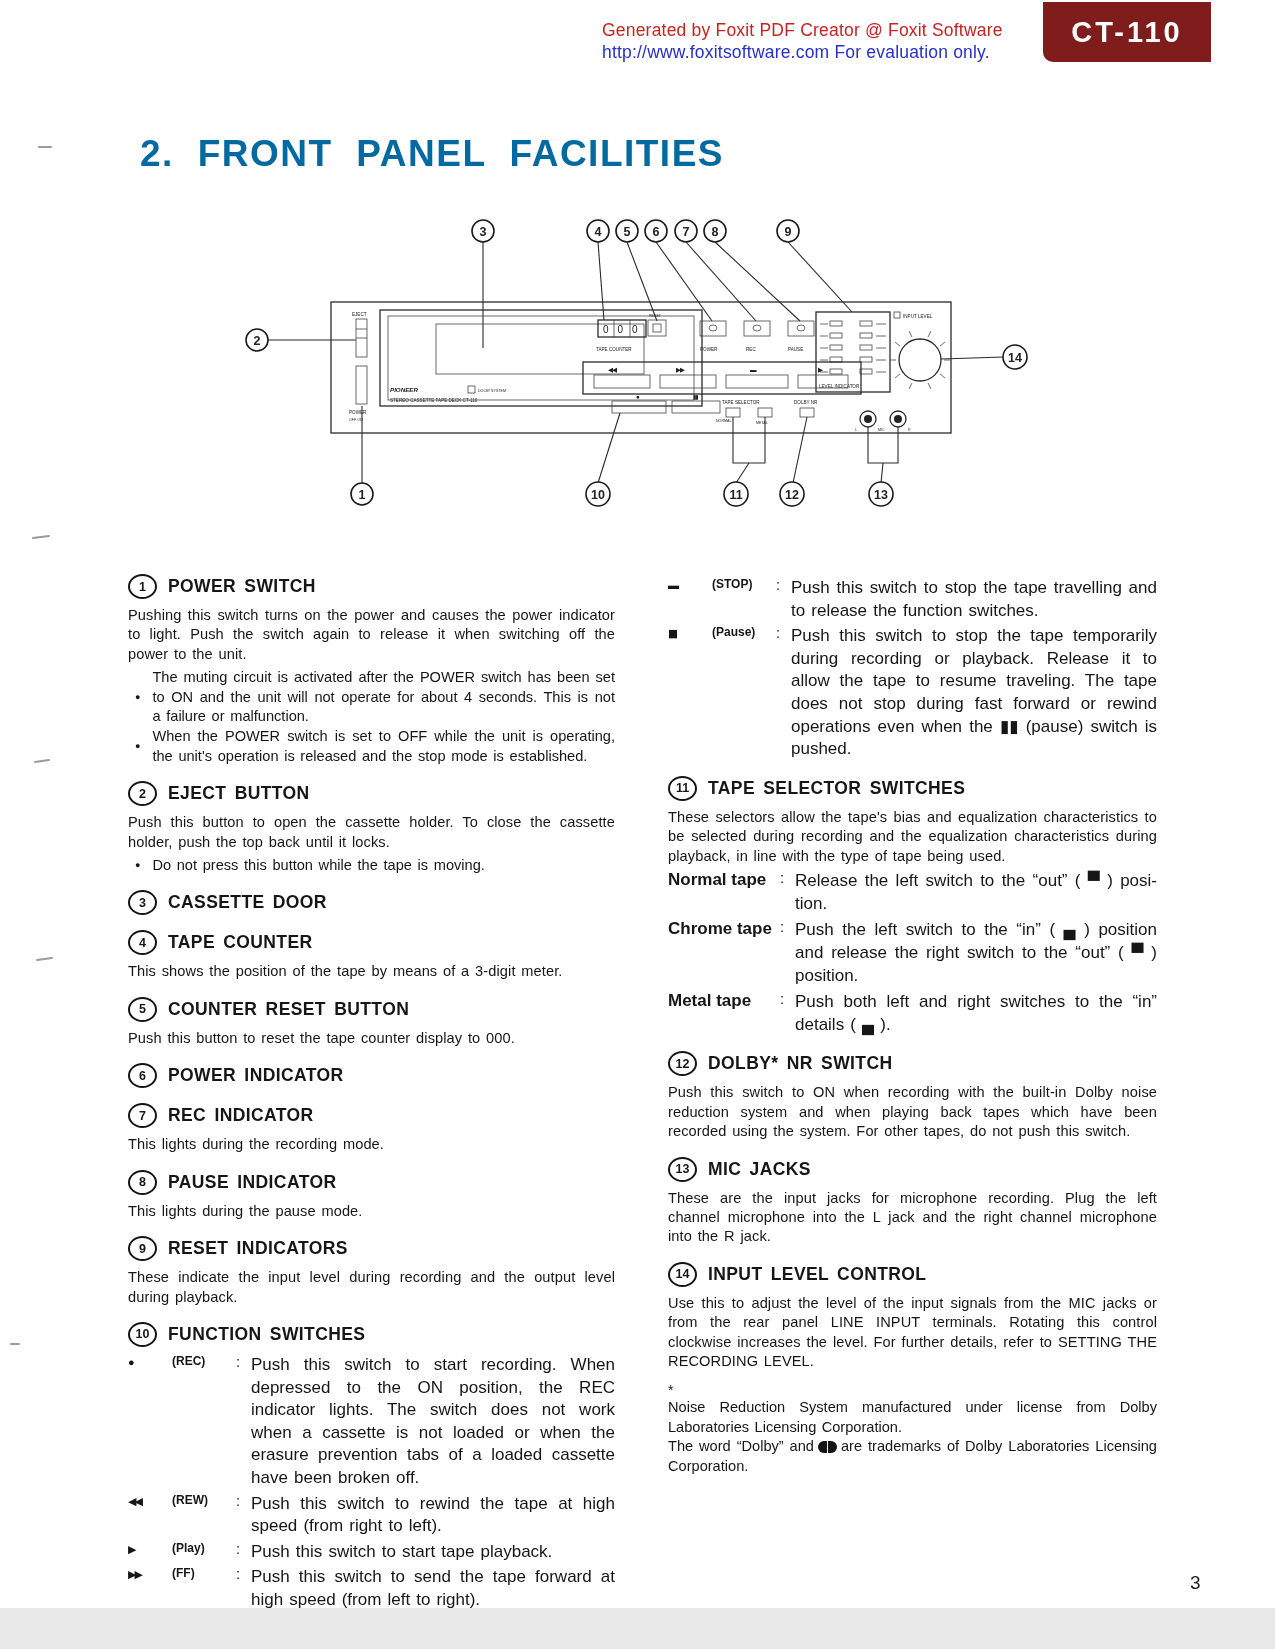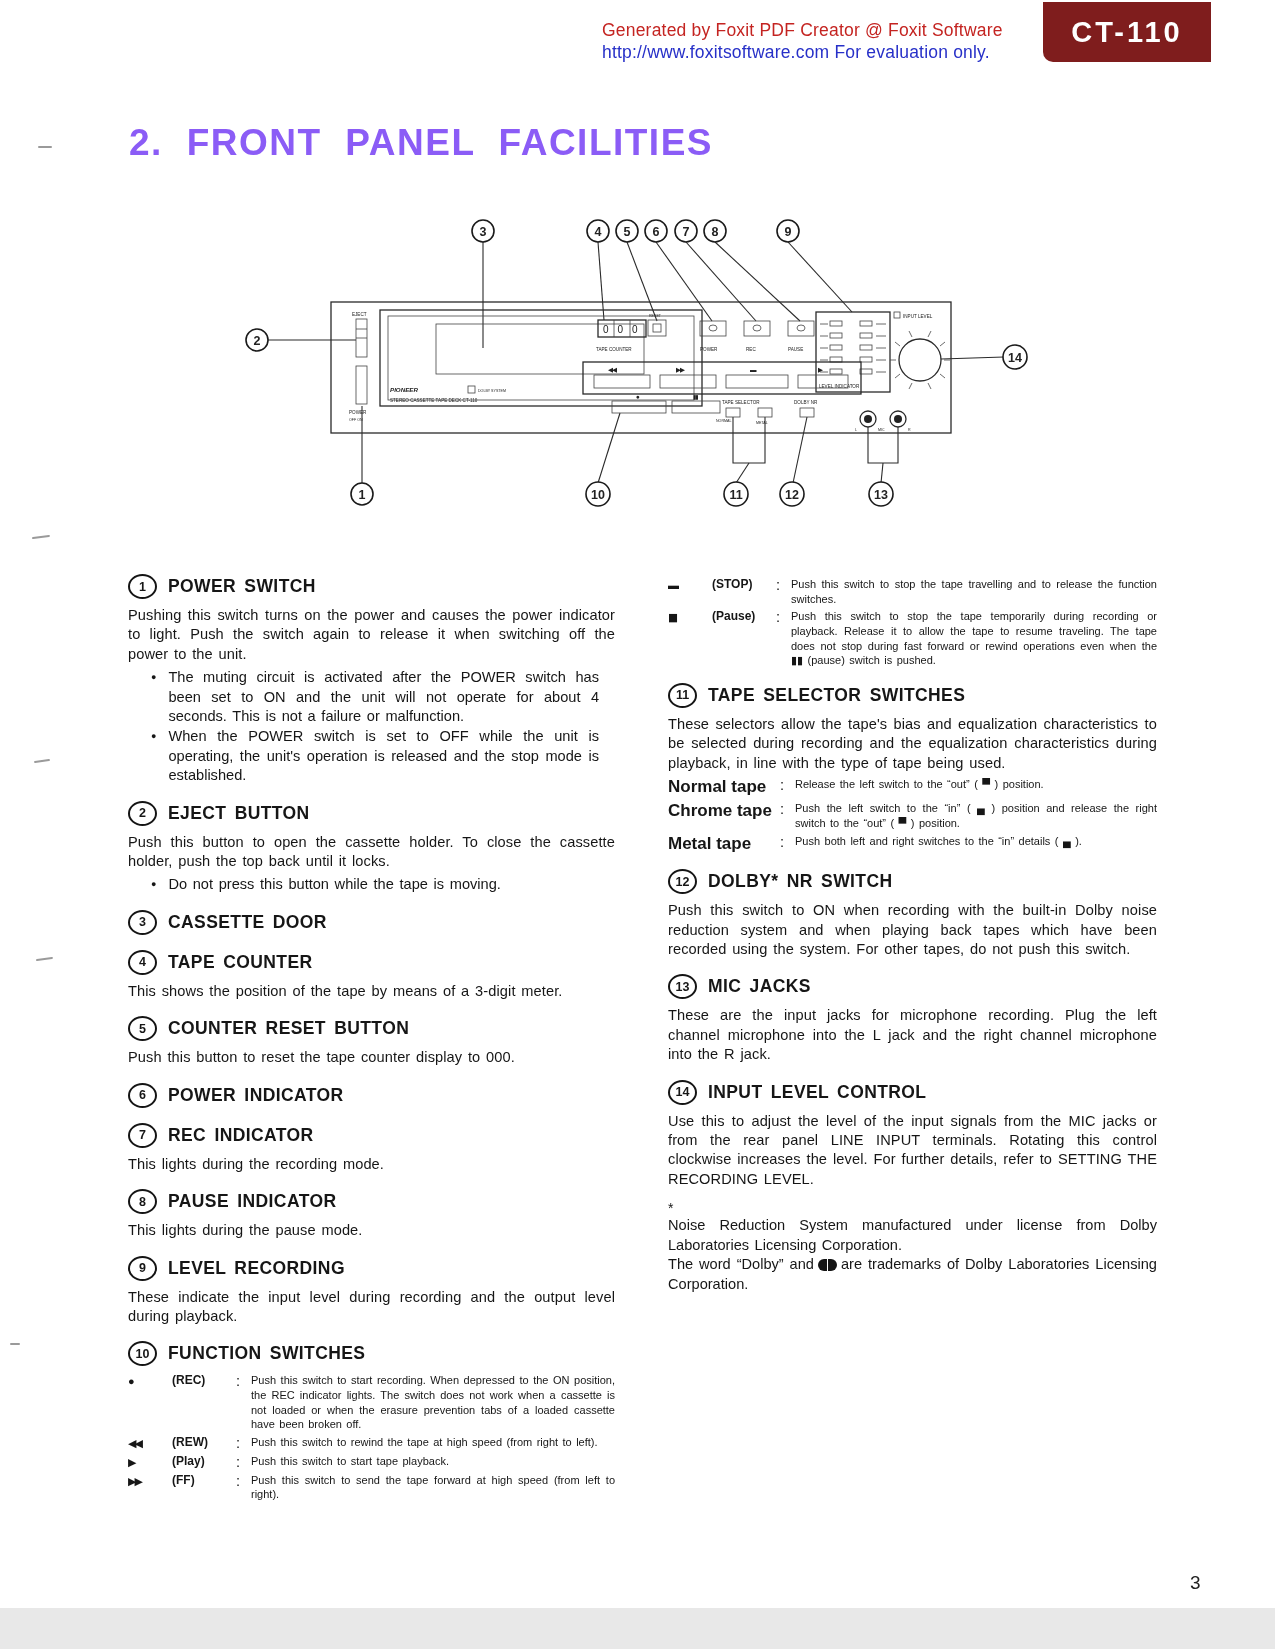--- a/index.html
+++ b/index.html
@@ -10,22 +10,22 @@
   
   .hdr-red{position:absolute;left:602px;top:20px;width:450px;font-size:17.5px;color:#c42421;letter-spacing:.2px;}
   .hdr-blue{position:absolute;left:602px;top:42px;width:450px;font-size:17.5px;color:#2730c8;letter-spacing:.2px;}
   .badge{
     position:absolute;left:1043px;top:2px;width:168px;height:60px;background:#7f1d1d;
     border-radius:0 0 0 10px;display:flex;align-items:center;justify-content:center;
     color:#fff;font-size:29px;font-weight:bold;letter-spacing:3px;
   }
   
   .title{
-    position:absolute;left:129px;top:122px;margin:0;font-size:37px;font-weight:bold;
-    letter-spacing:1.5px;word-spacing:12px;color:#8b5cf6;
+    position:absolute;left:129px;top:122px;margin:11px;font-size:37px;font-weight:bold;
+    letter-spacing:1.5px;word-spacing:12px;color:#0369a1;
   }
   
   .diagram{position:absolute;left:230px;top:195px;}
   .diagram text{font-family:"Liberation Sans",sans-serif;fill:#222;}
   .co{fill:#fff;stroke:#1a1a1a;stroke-width:1.6;}
   .co-num{font-size:12.5px;font-weight:bold;text-anchor:middle;}
   .ld{stroke:#2a2a2a;stroke-width:1.1;fill:none;}
   .pn{fill:none;stroke:#2a2a2a;stroke-width:1.3;}
   .pn2{fill:none;stroke:#444;stroke-width:.8;}
   .tiny{font-size:4.6px;}
@@ -36,28 +36,28 @@
   .col-right{left:668px;width:489px;}
   .sec-head{display:flex;align-items:center;gap:11px;margin:15px 0 7px 0;}
   .sec-head:first-child{margin-top:0;}
   .sec-num{
     flex:0 0 auto;min-width:21px;height:21px;padding:0 2px;border:2px solid #141414;border-radius:50%;
     display:flex;align-items:center;justify-content:center;font-size:12.5px;font-weight:bold;
   }
   .sec-title{font-size:17.5px;font-weight:bold;letter-spacing:.4px;word-spacing:3px;}
   .para{margin:0 0 4px 0;font-size:14.6px;line-height:1.33;text-align:justify;letter-spacing:.1px;word-spacing:1.6px;}
   .bullets{margin:2px 0 4px 0;padding:0;list-style:none;}
-  .bullets li{display:flex;gap:12px;margin:1px 16px;}
+  .bullets li{display:flex;gap:12px;margin:1px 0;align-items:center;}
   .bullets li::before{content:"●";font-size:9px;line-height:19px;padding-left:7px;flex:0 0 auto;}
   .bullets .btxt{font-size:14.6px;line-height:1.33;text-align:justify;word-spacing:1.6px;}
   .fn-row{display:flex;margin:3px 0;}
   .fn-icon{flex:0 0 44px;font-size:11px;letter-spacing:-2px;padding-top:2px;}
   .fn-term{flex:0 0 64px;font-weight:bold;font-size:12px;}
   .fn-colon{flex:0 0 15px;font-size:14.6px;}
-  .fn-desc{flex:1;font-size:11px;line-height:1.33;text-align:justify;word-spacing:1.4px;}
+  .fn-desc{flex:1;font-size:17px;line-height:1.33;text-align:justify;word-spacing:1.4px;}
   .sel-row{display:flex;margin:4px 0;}
   .sel-term{flex:0 0 112px;font-weight:bold;font-size:17px;}
   .footnote{margin-top:14px;}
   .fstar{font-size:14px;line-height:10px;margin:0 0 3px 0;}
   .fline{font-size:14.6px;line-height:1.33;text-align:justify;word-spacing:1.4px;margin:0;}
   .dd{display:inline-block;width:9px;height:12px;background:#141414;vertical-align:-2px;}
   .dd-l{border-radius:6px 0 0 6px;margin:0 1px 0 4px;}
   .dd-r{border-radius:0 6px 6px 0;margin:0 4px 0 0;}
   
   .page-num{position:absolute;left:1190px;top:1572px;font-size:19px;letter-spacing:1px;color:#222;}
@@ -323,21 +323,21 @@
     <p class="para">This lights during the recording mode.</p>
 
     <div class="sec-head">
       <span class="sec-num">8</span>
       <span class="sec-title">PAUSE INDICATOR</span>
     </div>
     <p class="para">This lights during the pause mode.</p>
 
     <div class="sec-head">
       <span class="sec-num">9</span>
-      <span class="sec-title">LEVEL RECORDING</span>
+      <span class="sec-title">RESET INDICATORS</span>
     </div>
     <p class="para">These indicate the input level during recording and the output level during playback.</p>
 
     <div class="sec-head">
       <span class="sec-num">10</span>
       <span class="sec-title">FUNCTION SWITCHES</span>
     </div>
     <div class="fn-row">
       <span class="fn-icon">●</span>
       <span class="fn-term">(REC)</span>

